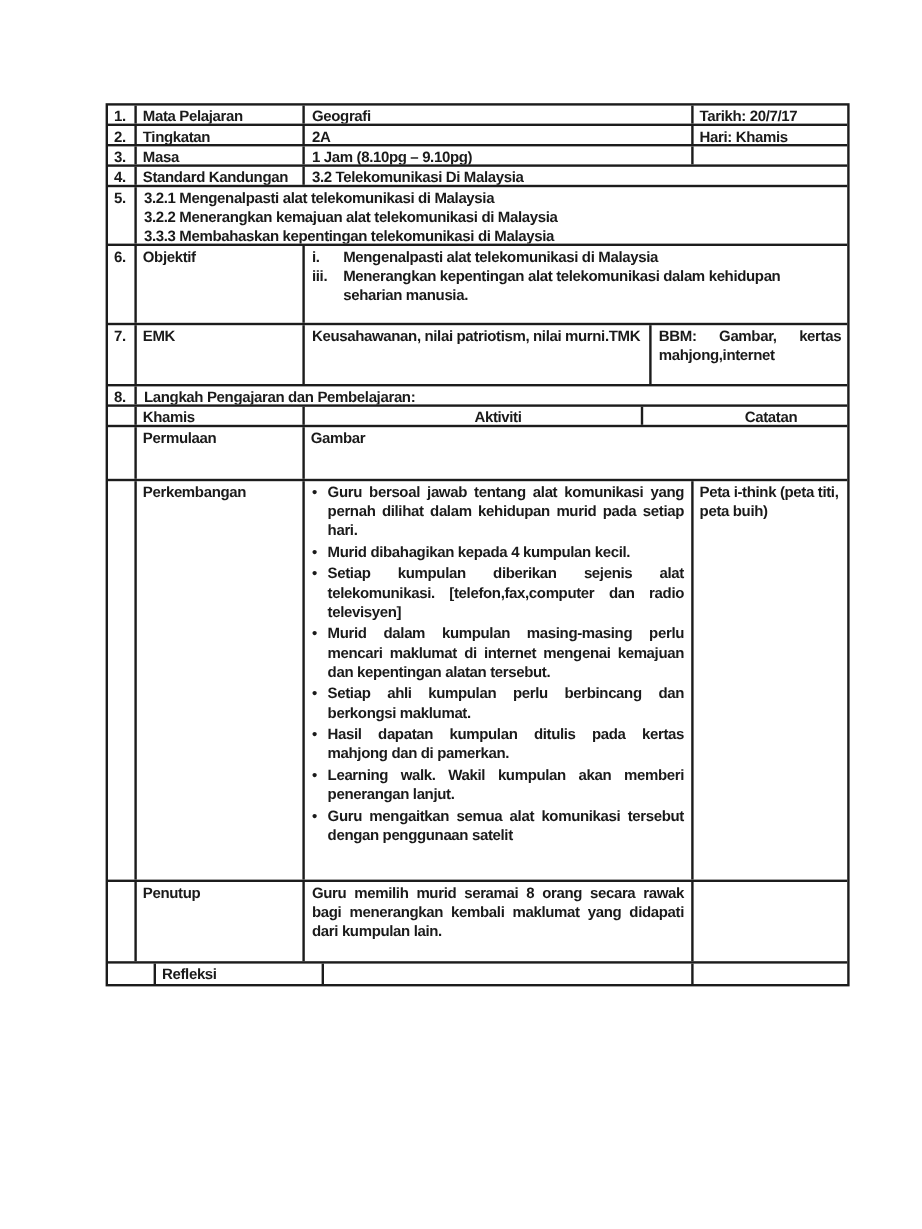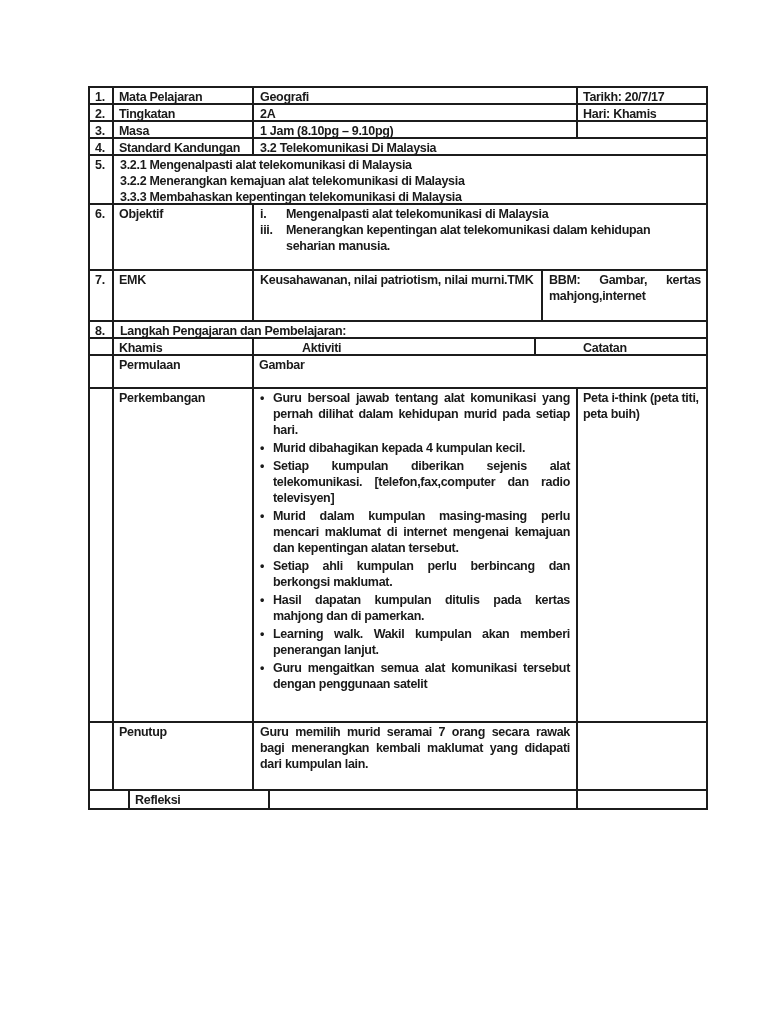--- a/index.html
+++ b/index.html
@@ -32,21 +32,21 @@
   .cell:last-child { border-right: none; }
   .c-num   { width: 24px; flex: none; padding-left: 5px; }
   .c-label { width: 140px; flex: none; padding-left: 5px; }
   .c-val   { flex: 1; padding-left: 6px; padding-right: 23px; }
   .c-right { width: 128px; flex: none; padding-left: 5px; }
   .c-emk   { width: 289px; flex: none; padding-left: 6px; padding-right: 5px; }
   .c-bbm   { flex: 1; padding-left: 6px; padding-right: 5px; }
   .c-akt   { flex: 1; padding-left: 6px; padding-right: 6px; }
   .h17 { height: 17px; }
   .just { text-align: justify; }
-  .ctr  { text-align: left; margin-left: 42px; }
+  .ctr  { text-align: center; margin-left: 42px; }
   .oitem { display: flex; }
   .omark { width: 26px; flex: none; }
   .otext { flex: 1; }
   .bullet { display: flex; margin-bottom: 2px; }
   .bmark { width: 13px; flex: none; }
   .btext { flex: 1; text-align: justify; }
   .para1 { text-align: justify; }
 </style>
 </head>
 <body>
@@ -117,21 +117,21 @@
       <div class="cell c-val">Langkah Pengajaran dan Pembelajaran:</div>
     </div>
 
     <div class="trow h17">
       <div class="cell c-num"></div>
       <div class="cell c-label">Khamis</div>
       <div class="cell c-akt ctr">Aktiviti</div>
       <div class="cell c-right ctr">Catatan</div>
     </div>
 
-    <div class="trow" style="height:33px">
+    <div class="trow" style="height:45px">
       <div class="cell c-num"></div>
       <div class="cell c-label">Permulaan</div>
       <div class="cell c-right">Gambar</div>
     </div>
 
     <div class="trow" style="height:334px">
       <div class="cell c-num"></div>
       <div class="cell c-label">Perkembangan</div>
       <div class="cell c-akt">
         <div class="bullet">
@@ -167,21 +167,21 @@
           <span class="btext">Guru mengaitkan semua alat komunikasi tersebut dengan penggunaan satelit</span>
         </div>
       </div>
       <div class="cell c-right">Peta i-think (peta titi, peta buih)</div>
     </div>
 
     <div class="trow" style="height:68px">
       <div class="cell c-num"></div>
       <div class="cell c-label">Penutup</div>
       <div class="cell c-akt">
-        <div class="para1">Guru memilih murid seramai 7 orang secara rawak bagi menerangkan kembali maklumat yang didapati dari kumpulan lain.</div>
+        <div class="para1">Guru memilih murid seramai 8 orang secara rawak bagi menerangkan kembali maklumat yang didapati dari kumpulan lain.</div>
       </div>
       <div class="cell c-right"></div>
     </div>
 
     <div class="trow h17">
       <div class="cell c-num"></div>
       <div class="cell c-label">Refleksi</div>
       <div class="cell c-akt"></div>
       <div class="cell c-right"></div>
     </div>

